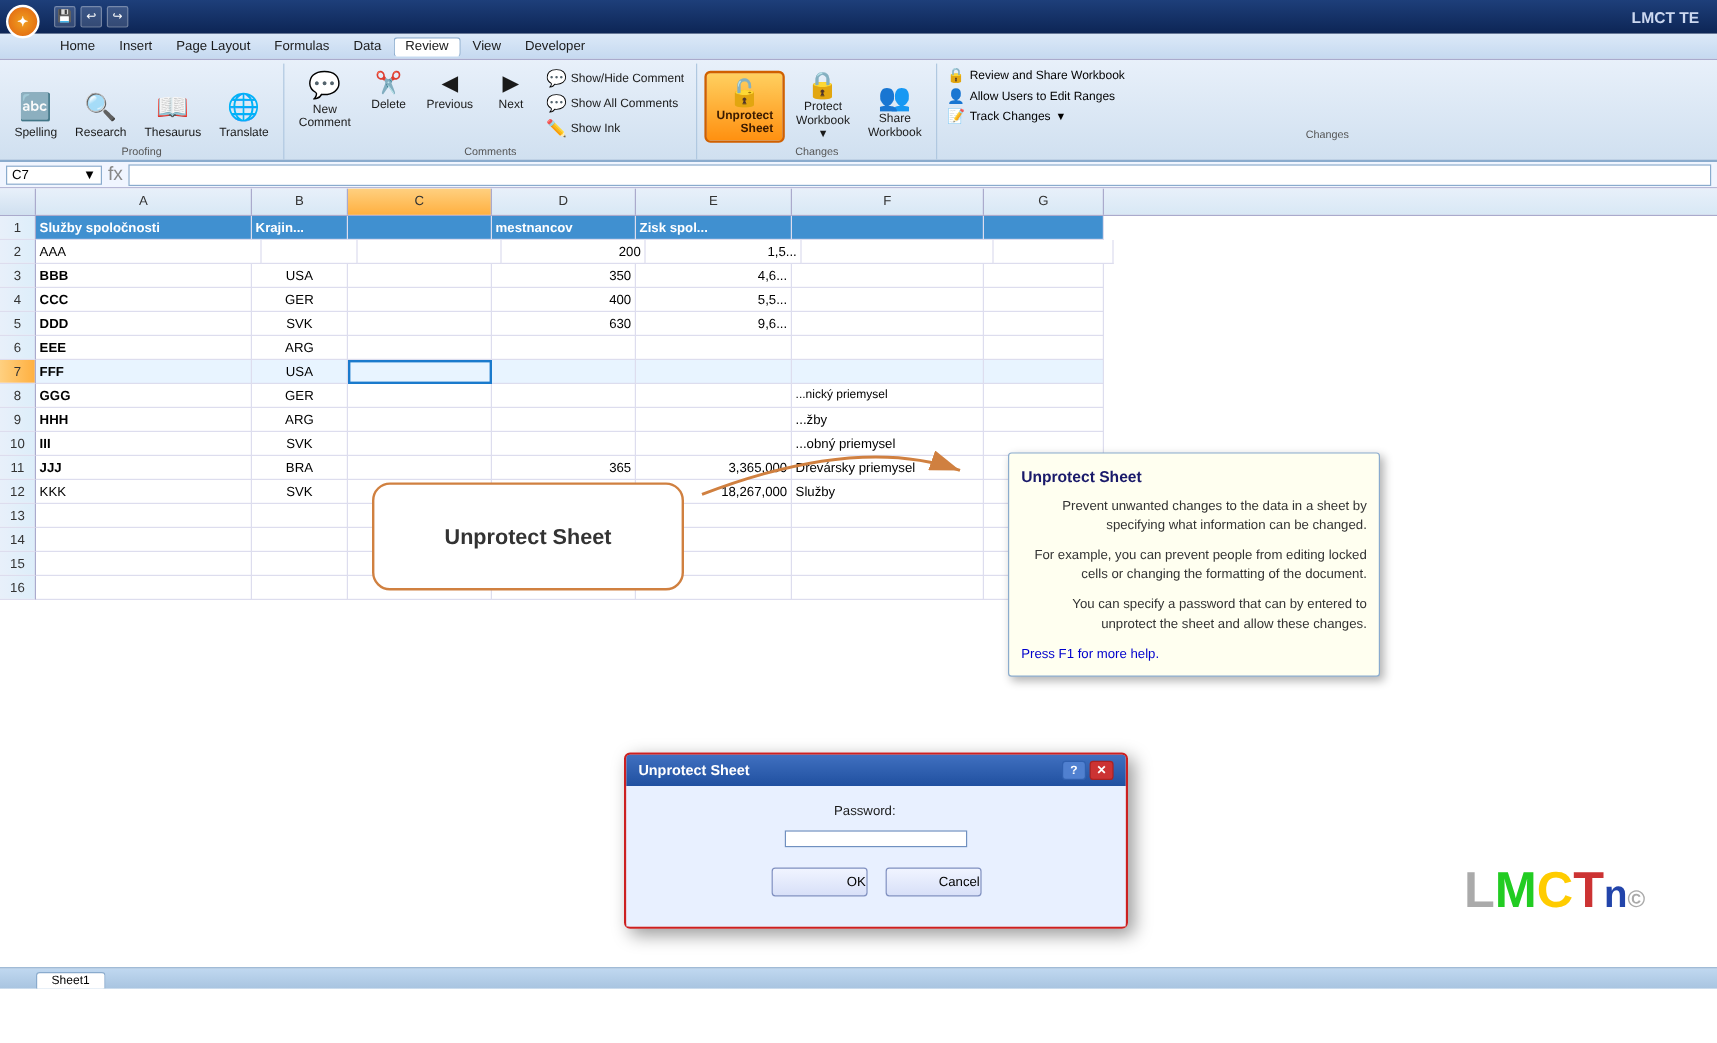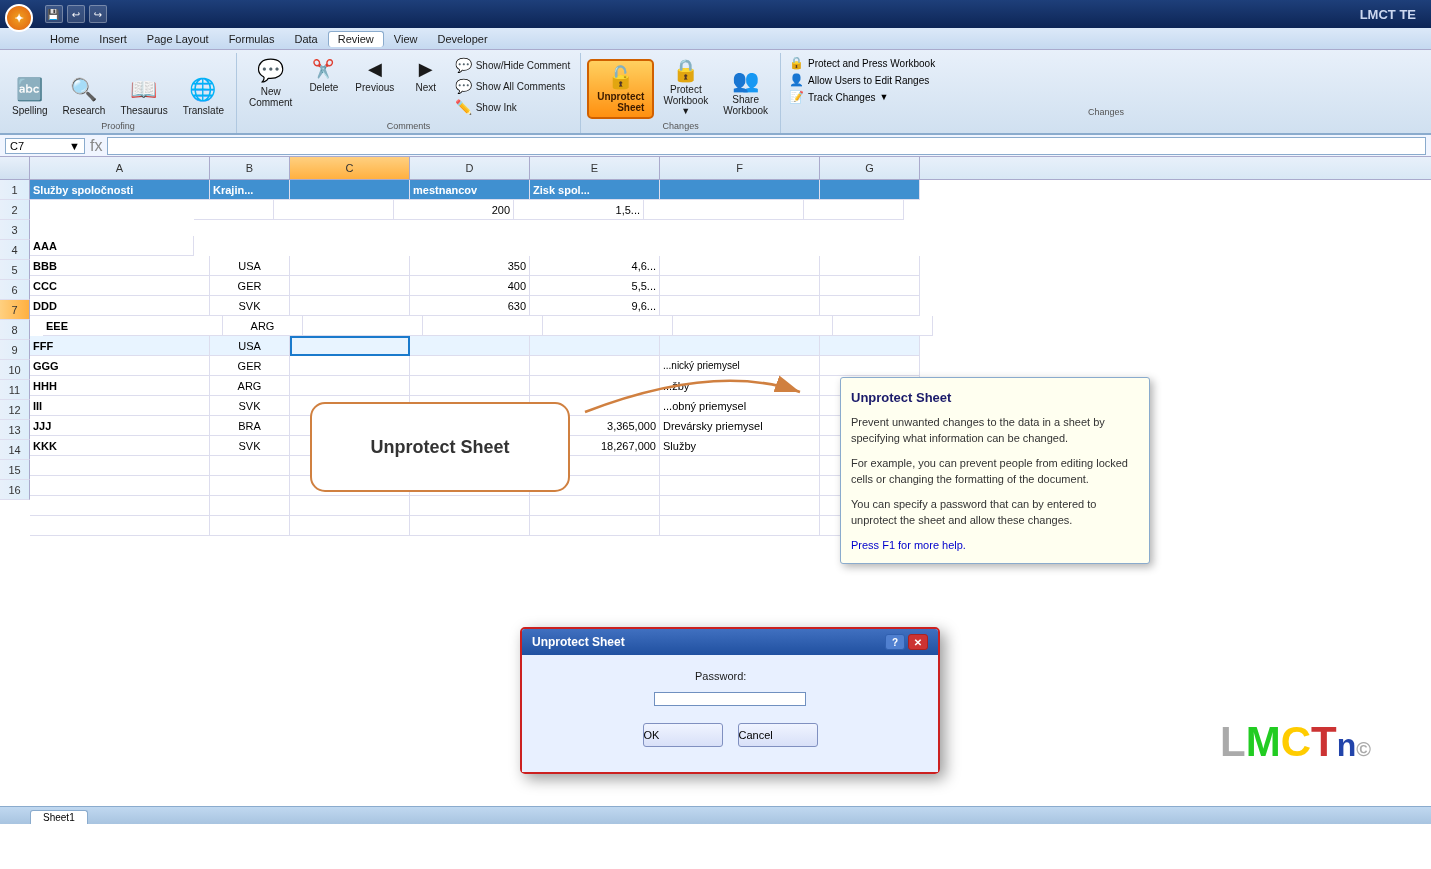--- a/index.html
+++ b/index.html
@@ -227,21 +227,21 @@
       background: #fffff0;
       border: 1px solid #8aabcd;
       border-radius: 3px;
       padding: 10px;
       box-shadow: 3px 3px 8px rgba(0,0,0,0.3);
       font-size: 11px;
       z-index: 20;
       line-height: 1.5;
     }
     .tooltip-popup h3 { font-size: 13px; color: #1a1a6a; margin-bottom: 6px; }
-    .tooltip-popup p { margin-bottom: 8px; color: #333; }
+    .tooltip-popup p { margin-bottom: 8px; color: #333; text-align: right; }
     .tooltip-link { color: #0000cc; cursor: pointer; }
 
     
     .callout-bubble {
       position: absolute;
       top: 245px;
       left: 310px;
       width: 260px;
       height: 90px;
       background: white;
@@ -321,21 +321,21 @@
       gap: 15px;
       padding: 5px 0 10px;
     }
     .dialog-btn {
       width: 80px; height: 24px;
       background: linear-gradient(to bottom, #f0f4ff, #d8e0f8);
       border: 1px solid #8090c0;
       border-radius: 3px;
       cursor: pointer;
       font-size: 11px;
-      display: flex; align-items: center; justify-content: flex-start;
+      display: flex; align-items: center; justify-content: flex-end;
     }
 
     
     .watermark {
       position: absolute;
       bottom: 40px;
       right: 60px;
       font-size: 42px;
       font-weight: bold;
       z-index: 5;
@@ -492,21 +492,21 @@
 Workbook</span>
       </div>
     </div>
     <div class="ribbon-group-label">Changes</div>
   </div>
 
   <div class="changes-group">
     <div class="changes-items">
       <div class="changes-item">
         <span class="changes-icon">🔒</span>
-        <span>Protect and Press Workbook</span>
+        <span>Review and Share Workbook</span>
       </div>
       <div class="changes-item">
         <span class="changes-icon">👤</span>
         <span>Allow Users to Edit Ranges</span>
       </div>
       <div class="changes-item">
         <span class="changes-icon">📝</span>
         <span>Track Changes</span>
         <span style="font-size:9px;">▼</span>
       </div>
@@ -566,21 +566,21 @@
           <div class="cell header-cell" style="width:180px;font-size:11px;">Služby spoločnosti</div>
           <div class="cell header-cell" style="width:80px;">Krajin...</div>
           <div class="cell header-cell" style="width:120px;"></div>
           <div class="cell header-cell" style="width:120px;">mestnancov</div>
           <div class="cell header-cell" style="width:130px;">Zisk spol...</div>
           <div class="cell header-cell" style="width:160px;"></div>
           <div class="cell header-cell" style="width:100px;"></div>
         </div>
 
         <div class="grid-row">
-          <div class="cell" style="width:164px;font-weight:bold;margin-top:36px;">AAA</div>
+          <div class="cell" style="width:188px;font-weight:normal;">AAA</div>
           <div class="cell" style="width:80px;"></div>
           <div class="cell" style="width:120px;"></div>
           <div class="cell" style="width:120px;text-align:left;justify-content:flex-end;">200</div>
           <div class="cell" style="width:130px;text-align:right;justify-content:flex-end;">1,5...</div>
           <div class="cell" style="width:160px;"></div>
           <div class="cell" style="width:100px;"></div>
         </div>
 
         <div class="grid-row">
           <div class="cell" style="width:180px;font-weight:bold;">BBB</div>
@@ -606,21 +606,21 @@
           <div class="cell" style="width:180px;font-weight:bold;">DDD</div>
           <div class="cell" style="width:80px;text-align:center;justify-content:center;">SVK</div>
           <div class="cell" style="width:120px;"></div>
           <div class="cell" style="width:120px;text-align:right;justify-content:flex-end;">630</div>
           <div class="cell" style="width:130px;text-align:right;justify-content:flex-end;">9,6...</div>
           <div class="cell" style="width:160px;"></div>
           <div class="cell" style="width:100px;"></div>
         </div>
 
         <div class="grid-row">
-          <div class="cell" style="width:180px;font-weight:bold;margin-left:13px;">EEE</div>
+          <div class="cell" style="width:180px;font-weight:bold;">EEE</div>
           <div class="cell" style="width:80px;text-align:center;justify-content:center;">ARG</div>
           <div class="cell" style="width:120px;"></div>
           <div class="cell" style="width:120px;"></div>
           <div class="cell" style="width:130px;"></div>
           <div class="cell" style="width:160px;"></div>
           <div class="cell" style="width:100px;"></div>
         </div>
 
         <div class="grid-row">
           <div class="cell selected-row" style="width:180px;font-weight:bold;">FFF</div>
@@ -666,21 +666,21 @@
           <div class="cell" style="width:180px;font-weight:bold;">JJJ</div>
           <div class="cell" style="width:80px;text-align:center;justify-content:center;">BRA</div>
           <div class="cell" style="width:120px;"></div>
           <div class="cell" style="width:120px;text-align:right;justify-content:flex-end;">365</div>
           <div class="cell" style="width:130px;text-align:right;justify-content:flex-end;">3,365,000</div>
           <div class="cell" style="width:160px;">Drevársky priemysel</div>
           <div class="cell" style="width:100px;"></div>
         </div>
 
         <div class="grid-row">
-          <div class="cell" style="width:180px;font-weight:bold;">KKK</div>
+          <div class="cell" style="width:180px;font-weight:normal;">KKK</div>
           <div class="cell" style="width:80px;text-align:center;justify-content:center;">SVK</div>
           <div class="cell" style="width:120px;"></div>
           <div class="cell" style="width:120px;text-align:right;justify-content:flex-end;">980</div>
           <div class="cell" style="width:130px;text-align:right;justify-content:flex-end;">18,267,000</div>
           <div class="cell" style="width:160px;">Služby</div>
           <div class="cell" style="width:100px;"></div>
         </div>
 
         <div class="grid-row">
           <div class="cell" style="width:180px;"></div>

